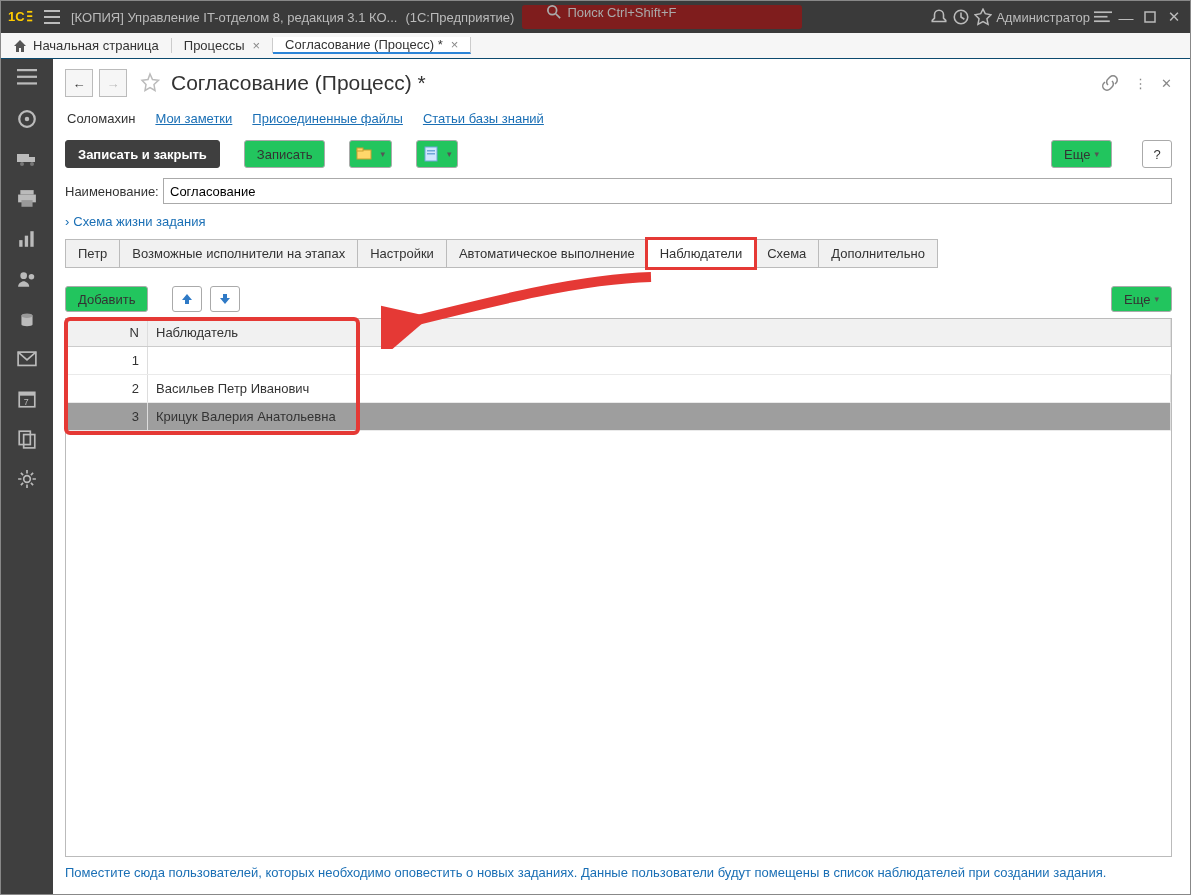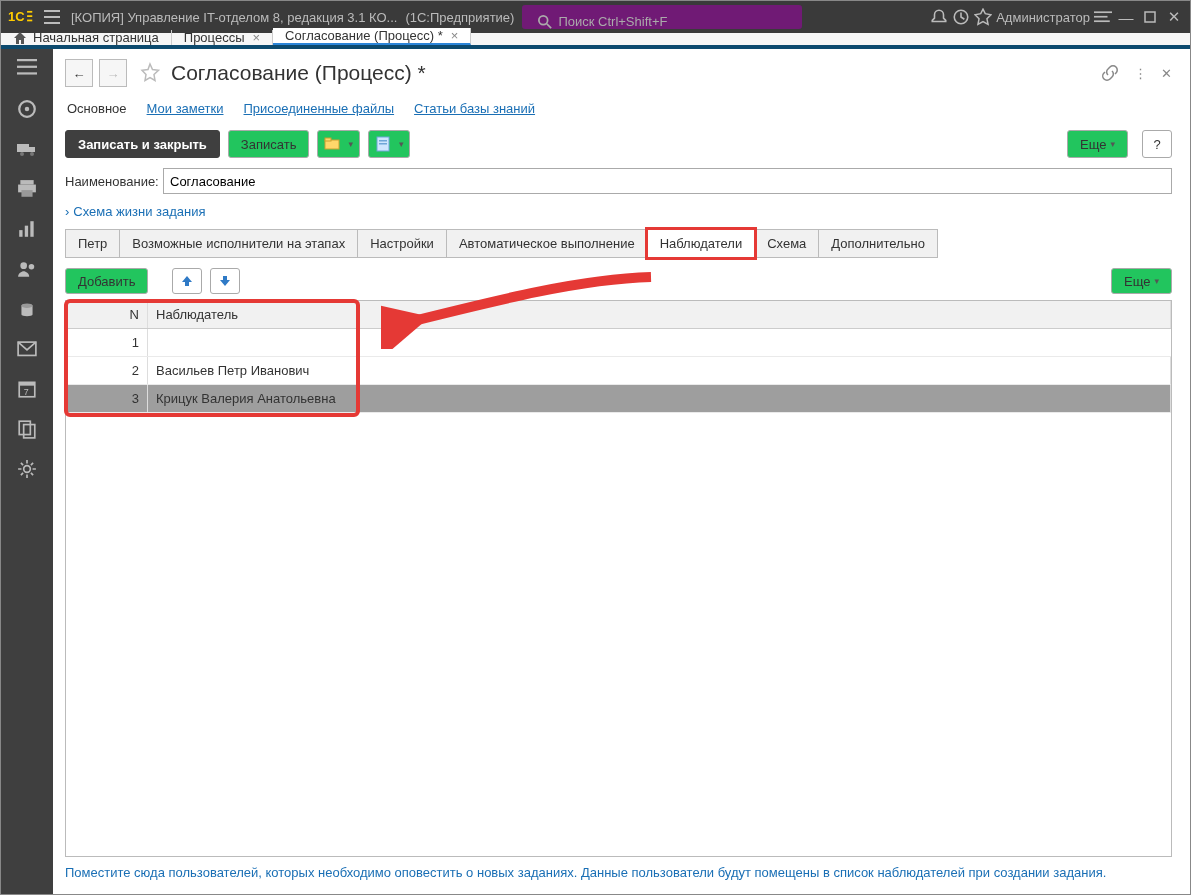--- a/index.html
+++ b/index.html
@@ -5,28 +5,28 @@
 html,body{margin:0;padding:0;font-family:Arial,sans-serif;font-size:13px;background:#fff;color:#333;overflow:hidden}
 *{box-sizing:border-box}
 .window{width:1191px;height:895px;border:1px solid #888;display:flex;flex-direction:column;position:relative}
 
 .topbar{height:32px;background:#3a3a3a;display:flex;align-items:center;color:#ddd;font-size:13px}
 .logo-1c{width:40px;display:flex;align-items:center;justify-content:center}
 .logo-1c svg{width:26px;height:18px}
 .burger{width:22px;height:32px;display:flex;align-items:center;justify-content:center;color:#bbb}
 .win-title{padding:0 8px;white-space:nowrap;overflow:hidden;text-overflow:ellipsis;flex-shrink:1;color:#bbb}
 .win-sub{padding-right:8px;color:#bbb;flex-shrink:0}
-.search-box{flex:0 0 280px;height:24px;background:#701a75;border-radius:3px;display:flex;align-items:flex-end;padding:0 16px;color:#aaa}
+.search-box{flex:0 0 280px;height:24px;background:#7f1d1d;border-radius:3px;display:flex;align-items:flex-start;padding:0 25px;color:#aaa}
 .search-box svg{width:14px;height:14px;margin-right:6px}
 .tb-right{display:flex;align-items:center;margin-left:auto;padding-right:6px;gap:4px;color:#bbb}
 .tb-icon{width:18px;height:18px;display:flex;align-items:center;justify-content:center}
 .admin-text{font-size:13px;color:#bbb}
 .win-btn{width:20px;height:20px;display:flex;align-items:center;justify-content:center;font-size:15px}
 
-.tabstrip{height:16px;border-bottom:4px solid #0c4a6e;display:flex;align-items:flex-end;background:#f6f6f6}
+.tabstrip{height:26px;border-bottom:1px solid #0c4a6e;display:flex;align-items:center;background:#f6f6f6}
 .main-tab{display:flex;align-items:center;padding:0 12px;border-right:1px solid #ccc;gap:6px;cursor:pointer}
 .main-tab.active{border-bottom:2px solid #2b85d8;background:#fff}
 .main-tab .home-ico{width:14px;height:14px}
 .tab-x{font-size:13px;color:#888;margin-left:2px}
 
 .body{flex:1;display:flex;min-height:0}
 
 .rail{width:52px;background:#3f3f3f;display:flex;flex-direction:column;align-items:center;padding-top:10px;gap:20px;color:#bbb}
 .rail-icon{width:20px;height:20px;display:flex;align-items:center;justify-content:center}
 
@@ -35,39 +35,39 @@
 .navbtn{width:28px;height:28px;border:1px solid #bbb;background:#f6f6f6;display:flex;align-items:center;justify-content:center}
 .navbtn.disabled{color:#bbb}
 .star-ico{width:22px;height:22px;color:#bbb;margin-left:6px;margin-right:4px}
 .page-title{font-size:21px;color:#333}
 .head-right{margin-left:auto;display:flex;align-items:center;gap:14px;color:#888}
 
 .navlinks{display:flex;gap:20px;margin:14px 0 14px 2px}
 .navlinks a{color:#1a6fb5;text-decoration:underline;cursor:pointer}
 .navlinks a.current{color:#333;text-decoration:none}
 
-.toolbar{display:flex;align-items:center;gap:8px;margin-bottom:10px}
+.toolbar{display:flex;align-items:center;gap:24px;margin-bottom:10px}
 .btn{height:28px;border:1px solid #aaa;background:#22c55e;padding:0 12px;display:flex;align-items:center;border-radius:3px;cursor:pointer}
 .btn.primary{background:#3f3f3f;color:#fff;border-color:#3f3f3f;font-weight:bold}
 .btn.icon{padding:0 6px;gap:4px}
 .btn .caret{font-size:9px;margin-left:4px;color:#555}
 .toolbar .more{margin-left:auto}
 .help-btn{width:30px;height:28px;border:1px solid #aaa;border-radius:3px;display:flex;align-items:center;justify-content:center;margin-left:6px}
 
 .field-row{display:flex;align-items:center;margin-bottom:10px}
 .field-row label{width:98px}
 .field-row input{flex:1;height:26px;border:1px solid #aaa;padding:0 6px;font-size:13px}
 .life-link{color:#1a6fb5;display:flex;align-items:center;gap:4px;cursor:pointer;margin-bottom:10px}
 
 .inner-tabs{display:flex}
 .it{border:1px solid #bbb;padding:6px 12px;background:#f1f1f1;margin-right:-1px;cursor:pointer;color:#333}
 .it.active{background:#fff;border-bottom-color:#fff;position:relative;z-index:2}
 .it.highlight{outline:3px solid #E53935;outline-offset:-1px;font-weight:normal}
 
-.tbl-bar{display:flex;align-items:center;gap:8px;margin:10px 0 0 0}
+.tbl-bar{display:flex;align-items:center;gap:8px;margin:18px 0 0 0}
 .arrow-btn{width:30px;height:26px;border:1px solid #aaa;display:flex;align-items:center;justify-content:center;background:#fff;border-radius:3px}
 .arrow-btn svg{width:14px;height:14px}
 .tbl-bar .more{margin-left:auto}
 
 .table-wrap{margin-top:6px;border:1px solid #bbb;flex:1;display:flex;flex-direction:column;min-height:0;position:relative}
 .table-wrap .thead{display:flex;background:#f1f1f1;border-bottom:1px solid #ccc}
 .th,.td{padding:6px 8px;border-right:1px solid #ddd}
 .th.n,.td.n{width:82px;text-align:right}
 .th.obs,.td.obs{flex:1}
 .tbody{flex:1;overflow:auto;position:relative}
@@ -253,21 +253,21 @@
               <svg width="20" height="20" viewBox="0 0 20 20">
                 <path d="M8 12a4 4 0 010-6l2-2a4 4 0 016 6l-1 1M12 8a4 4 0 010 6l-2 2a4 4 0 01-6-6l1-1" fill="none" stroke="#888" stroke-width="1.5"></path>
               </svg>
             </div>
           <div>⋮</div>
           <div>✕</div>
         </div>
       </div>
 
       <div class="navlinks" id="navlinks">
-          <a class="current">Основное</a>
+          <a class="current">Соломахин</a>
           <a>Мои заметки</a>
           <a>Присоединенные файлы</a>
           <a>Статьи базы знаний</a>
         </div>
 
       <div class="toolbar">
         <div class="btn primary">Записать и закрыть</div>
         <div class="btn">Записать</div>
         <div class="btn icon">
             <svg width="16" height="16" viewBox="0 0 16 16">

